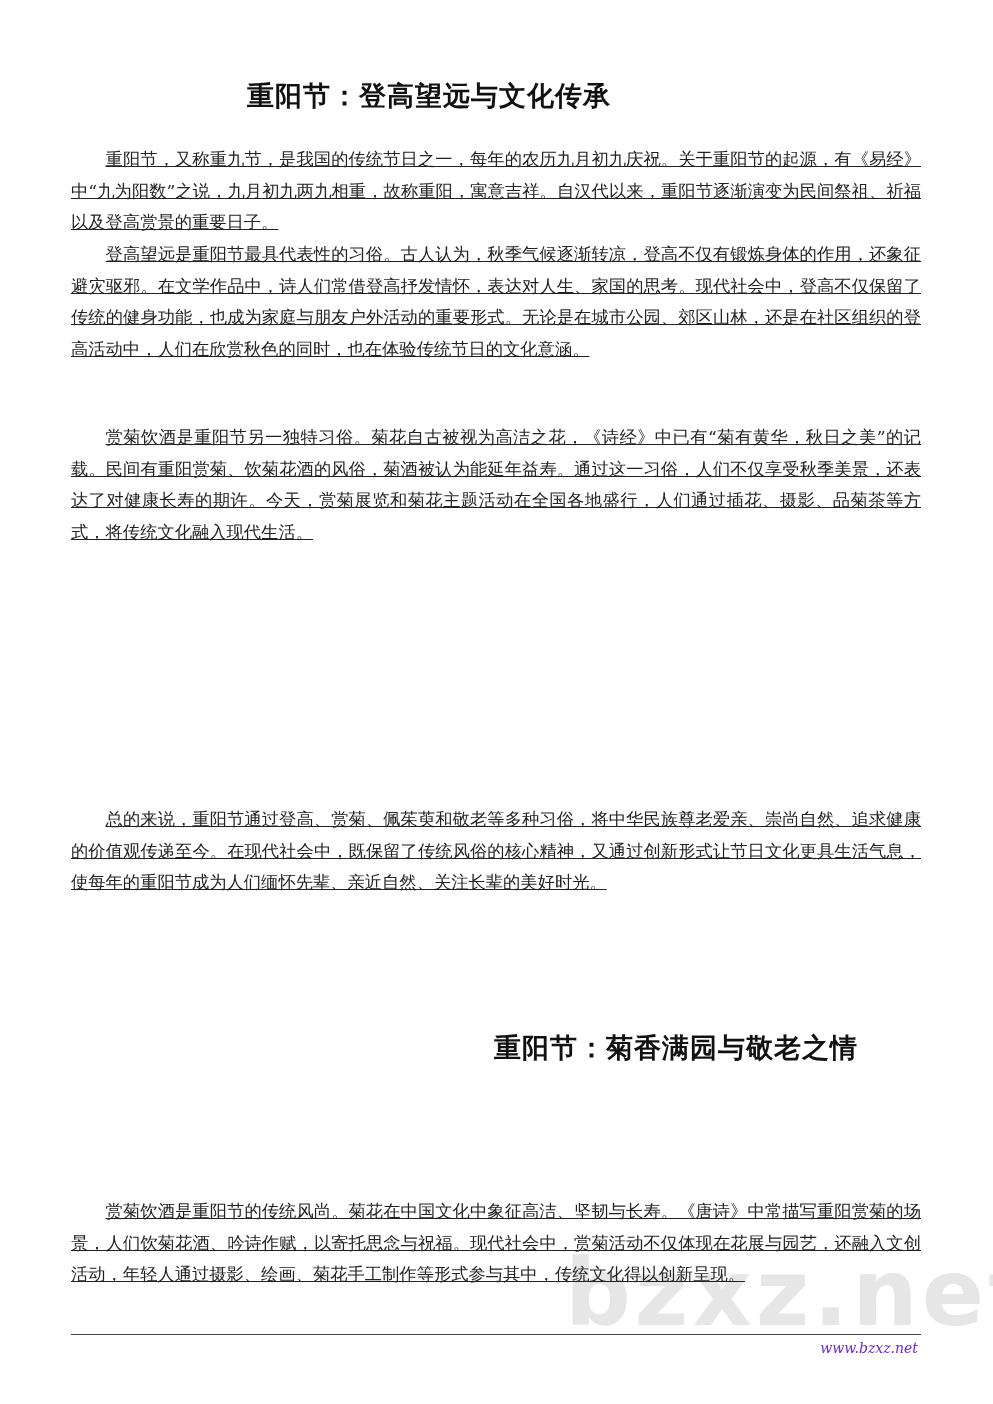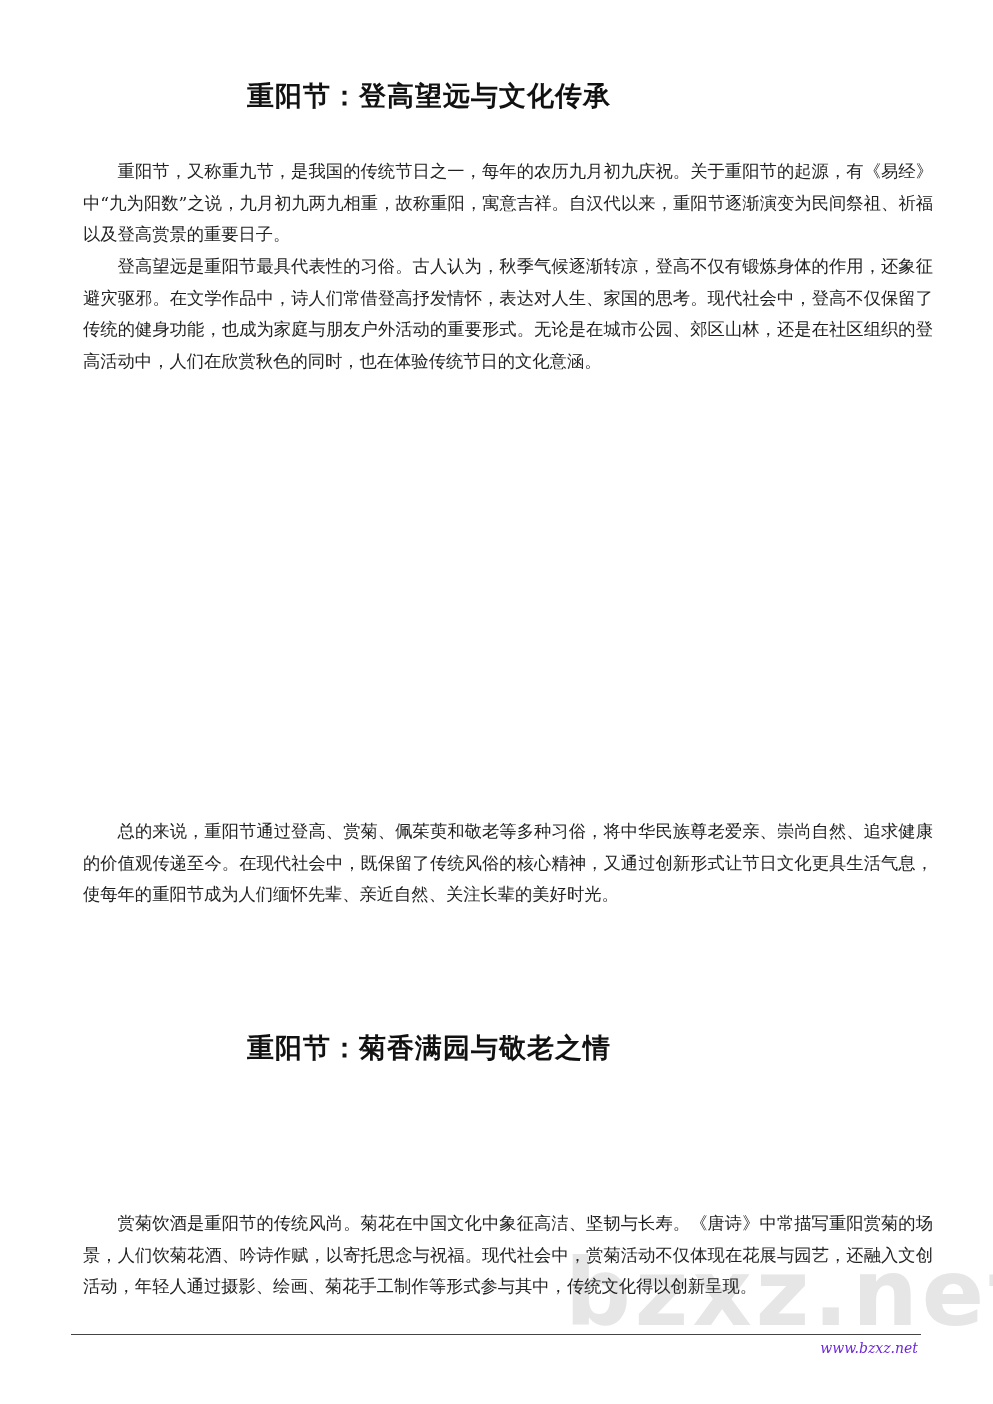--- a/index.html
+++ b/index.html
@@ -3,37 +3,38 @@
 <meta charset="utf-8">
 <style>
   html, body { margin:0; padding:0; background:#ffffff; }
   body { width:993px; height:1404px; position:relative; overflow:hidden;
          font-family:"DejaVu Serif","Liberation Serif",serif; color:#1a1a1a; }
   .page { position:absolute; left:0; top:0; width:993px; height:1404px; }
   .title { position:absolute; left:0; width:858px; text-align:center;
            font-family:"DejaVu Sans","Liberation Sans",sans-serif;
            font-weight:bold; font-size:27px; letter-spacing:1px; color:#111; }
   .para { position:absolute; left:71px; width:850px; font-size:17.3px;
-          line-height:31.5px; text-indent:2em; text-align:justify; margin:12px; color:#222; }
+          line-height:31.5px; text-indent:2em; text-align:justify; margin:0; color:#222;text-decoration:underline; }
   .watermark { position:absolute; left:565px; top:1248px; font-family:"DejaVu Sans","Liberation Sans",sans-serif;
                font-weight:bold; font-size:92px; color:#e6e6e6; letter-spacing:4px; z-index:0; line-height:1; }
   .para, .title { z-index:1; }
   .rule { position:absolute; left:71px; top:1334px; width:850px; height:1px; background:#444; }
   .footer-url { position:absolute; left:700px; top:1340px; width:218px; text-align:right;
                 font-family:"DejaVu Serif","Liberation Serif",serif; font-style:italic; font-size:14px; color:#6d28d9; }
 </style>
 </head>
 <body>
 
 <div class="page">
   <div class="watermark">bzxz.net</div>
 
   <h1 class="title" style="top:78px;margin:0;">重阳节：登高望远与文化传承</h1>
   <p class="para" style="top:144px;">重阳节，又称重九节，是我国的传统节日之一，每年的农历九月初九庆祝。关于重阳节的起源，有《易经》中“九为阳数”之说，九月初九两九相重，故称重阳，寓意吉祥。自汉代以来，重阳节逐渐演变为民间祭祖、祈福以及登高赏景的重要日子。</p>
   <p class="para" style="top:239px;">登高望远是重阳节最具代表性的习俗。古人认为，秋季气候逐渐转凉，登高不仅有锻炼身体的作用，还象征避灾驱邪。在文学作品中，诗人们常借登高抒发情怀，表达对人生、家国的思考。现代社会中，登高不仅保留了传统的健身功能，也成为家庭与朋友户外活动的重要形式。无论是在城市公园、郊区山林，还是在社区组织的登高活动中，人们在欣赏秋色的同时，也在体验传统节日的文化意涵。</p>
+  <p class="para" style="top:422px;">赏菊饮酒是重阳节另一独特习俗。菊花自古被视为高洁之花，《诗经》中已有“菊有黄华，秋日之美”的记载。民间有重阳赏菊、饮菊花酒的风俗，菊酒被认为能延年益寿。通过这一习俗，人们不仅享受秋季美景，还表达了对健康长寿的期许。今天，赏菊展览和菊花主题活动在全国各地盛行，人们通过插花、摄影、品菊茶等方式，将传统文化融入现代生活。</p>
   <p class="para" style="top:804px;">总的来说，重阳节通过登高、赏菊、佩茱萸和敬老等多种习俗，将中华民族尊老爱亲、崇尚自然、追求健康的价值观传递至今。在现代社会中，既保留了传统风俗的核心精神，又通过创新形式让节日文化更具生活气息，使每年的重阳节成为人们缅怀先辈、亲近自然、关注长辈的美好时光。</p>
 
-  <h1 class="title" style="top:1030px;margin:0;">重阳节：菊香满园与敬老之情</h1>
+  <h1 class="title" style="top:1030px;margin:0;text-align:right;">重阳节：菊香满园与敬老之情</h1>
   <p class="para" style="top:1196px;">赏菊饮酒是重阳节的传统风尚。菊花在中国文化中象征高洁、坚韧与长寿。《唐诗》中常描写重阳赏菊的场景，人们饮菊花酒、吟诗作赋，以寄托思念与祝福。现代社会中，赏菊活动不仅体现在花展与园艺，还融入文创活动，年轻人通过摄影、绘画、菊花手工制作等形式参与其中，传统文化得以创新呈现。</p>
 
   <div class="rule"></div>
   <div class="footer-url">www.bzxz.net</div>
 </div>
 
 </body></html>

